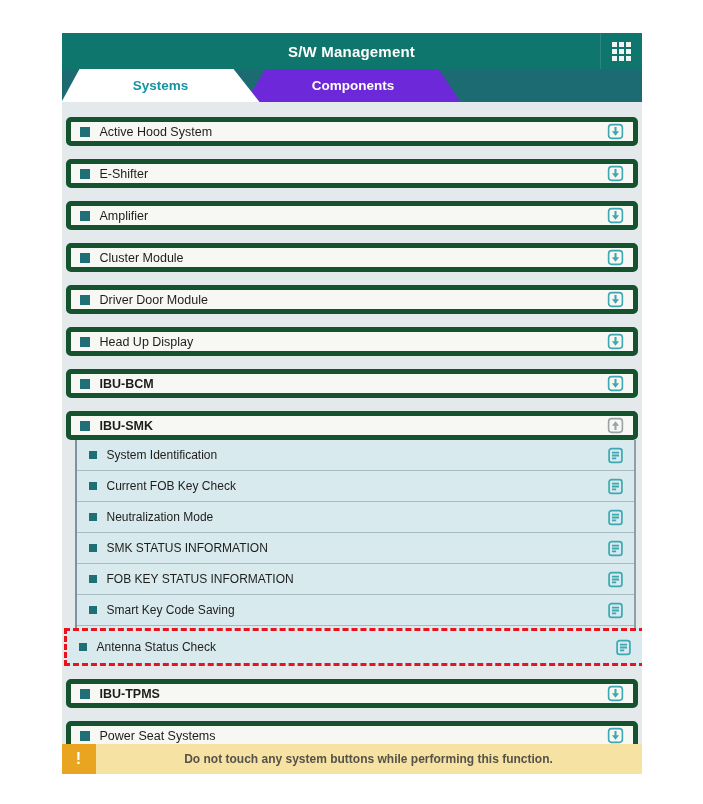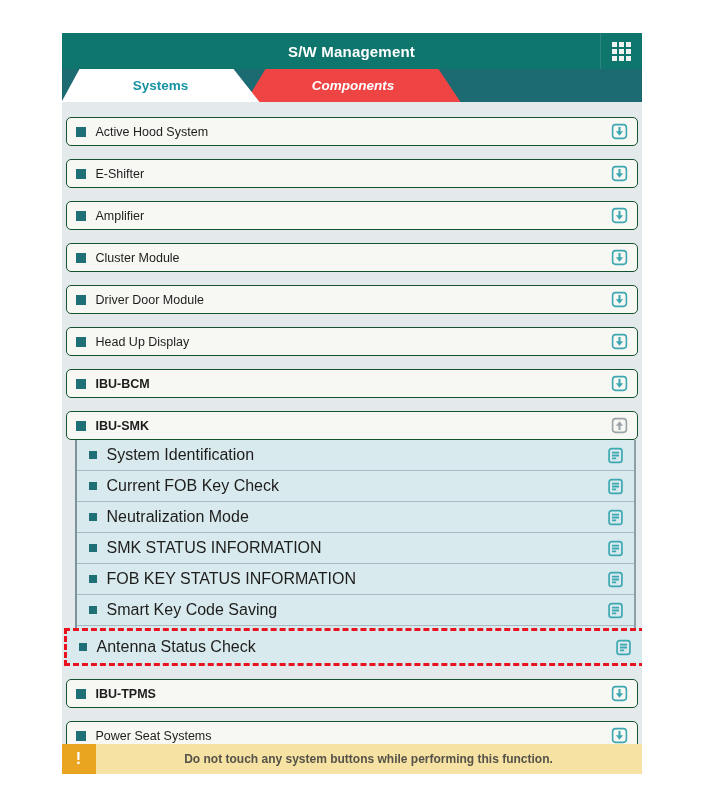--- a/index.html
+++ b/index.html
@@ -28,52 +28,51 @@
   }
   .tab {
     display:flex; align-items:center; justify-content:center;
     font-size:13.5px; font-weight:bold; cursor:pointer; height:33px;
   }
   .tab-systems {
     width:198px; background:#ffffff; color:#1793a3; z-index:2;
     clip-path:polygon(18px 0, calc(100% - 26px) 0, 100% 100%, 0 100%);
   }
   .tab-components {
-    width:215px; margin-left:-14px; background:#ef4444; color:#ffffff; z-index:1;
+    width:215px; margin-left:-14px; background:#6d28d9; color:#ffffff; z-index:1;
     clip-path:polygon(20px 0, calc(100% - 22px) 0, 100% 100%, 0 100%);
     filter:drop-shadow(-3px 0 0 #14535a) drop-shadow(4px 0 0 #15565d);
-    font-style:italic;
   }
   .unfold-wrap { margin-left:auto; display:flex; align-items:center; padding-right:26px; }
   .unfold-divider { width:1px; height:22px; background:rgba(255,255,255,.45); margin-right:34px; }
   .unfold-all { color:#ffffff; font-size:12.5px; font-weight:bold; cursor:pointer; }
   
   .content { flex:1 1 auto; padding:15px 4px 0; overflow:hidden; }
   .sys-row {
-    height:29px; background:#f7f7f4; border:1px solid #14532d; border-radius:5px;
+    height:29px; background:#f7f7f4; border:5px solid #14532d; border-radius:5px;
     display:flex; align-items:center; padding:0 9px; margin-bottom:13px; cursor:pointer;
   }
   .sys-row.expanded { margin-bottom:0; }
   .bullet { width:10px; height:10px; background:#1e6f76; margin-right:10px; flex:0 0 auto; }
   .sys-label { flex:1; font-size:12.5px; color:#1d1d1b; }
   .sys-label.bold { font-weight:bold; }
   .row-icon { width:17px; height:17px; color:#3da8b2; flex:0 0 auto; }
   .row-icon.gray { color:#9aa4a8; }
   .row-icon svg { width:17px; height:17px; display:block; }
   .sub-list {
     margin:0 2px 13px 9px; background:#d9eaee;
     border-left:2px solid #7d929a; border-right:2px solid #8da0a7;
   }
   .sub-row {
     height:31px; display:flex; align-items:center; padding:0 10px 0 12px;
     border-bottom:1px solid #a7bcc2; cursor:pointer;
   }
   .sub-row:last-child { border-bottom:none; }
   .sub-bullet { width:8px; height:8px; background:#1e6f76; margin-right:10px; flex:0 0 auto; }
-  .sub-label { flex:1; font-size:16px; color:#1d1d1b; }
+  .sub-label { flex:1; font-size:12px; color:#1d1d1b; }
   .hl-box {
     border:3px dashed #e8131f; margin:2px -11px 0 -13px; background:#d9eaee;
   }
   .hl-box .sub-row { border-bottom:none; height:32px;justify-content:flex-end; }
   
   .warning {
     flex:0 0 auto; height:30px; display:flex; align-items:stretch; background:#f6e2a2;
   }
   .warn-icon {
     width:34px; background:#e9a51f; color:#ffffff; font-weight:bold; font-size:16px;

